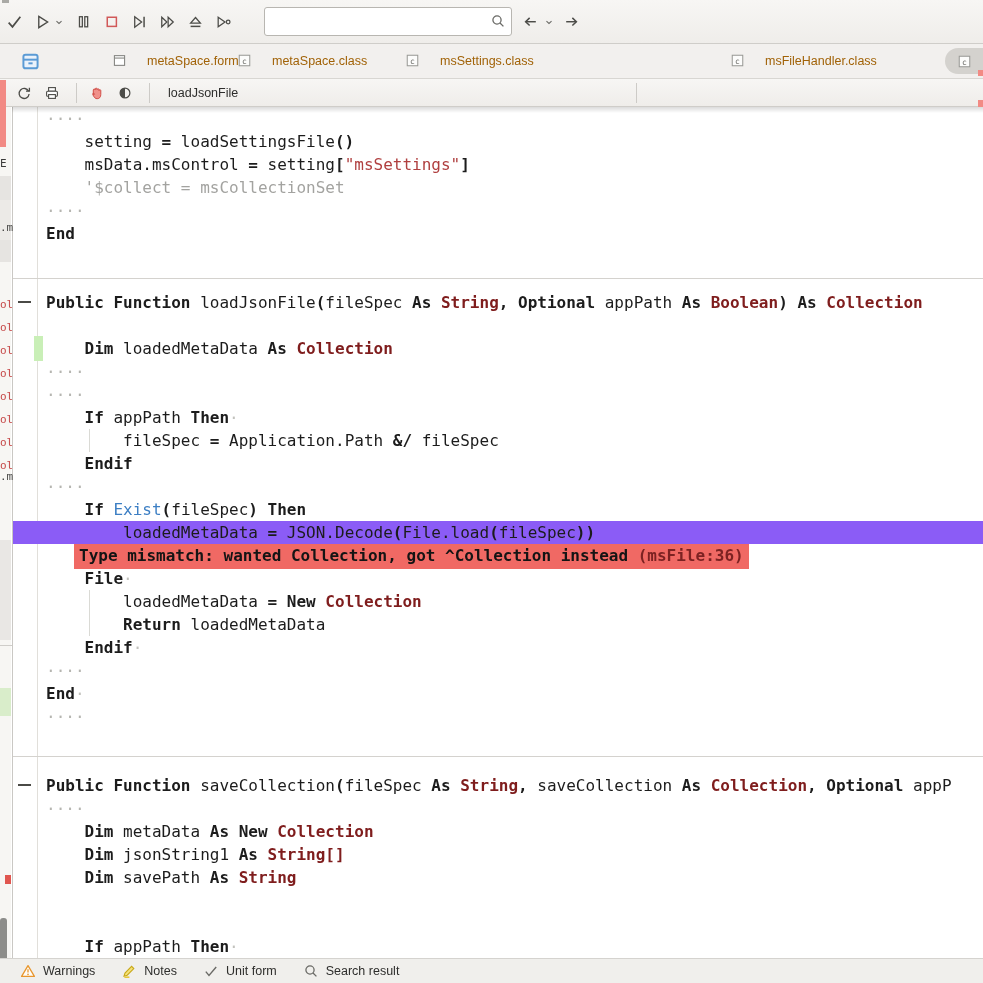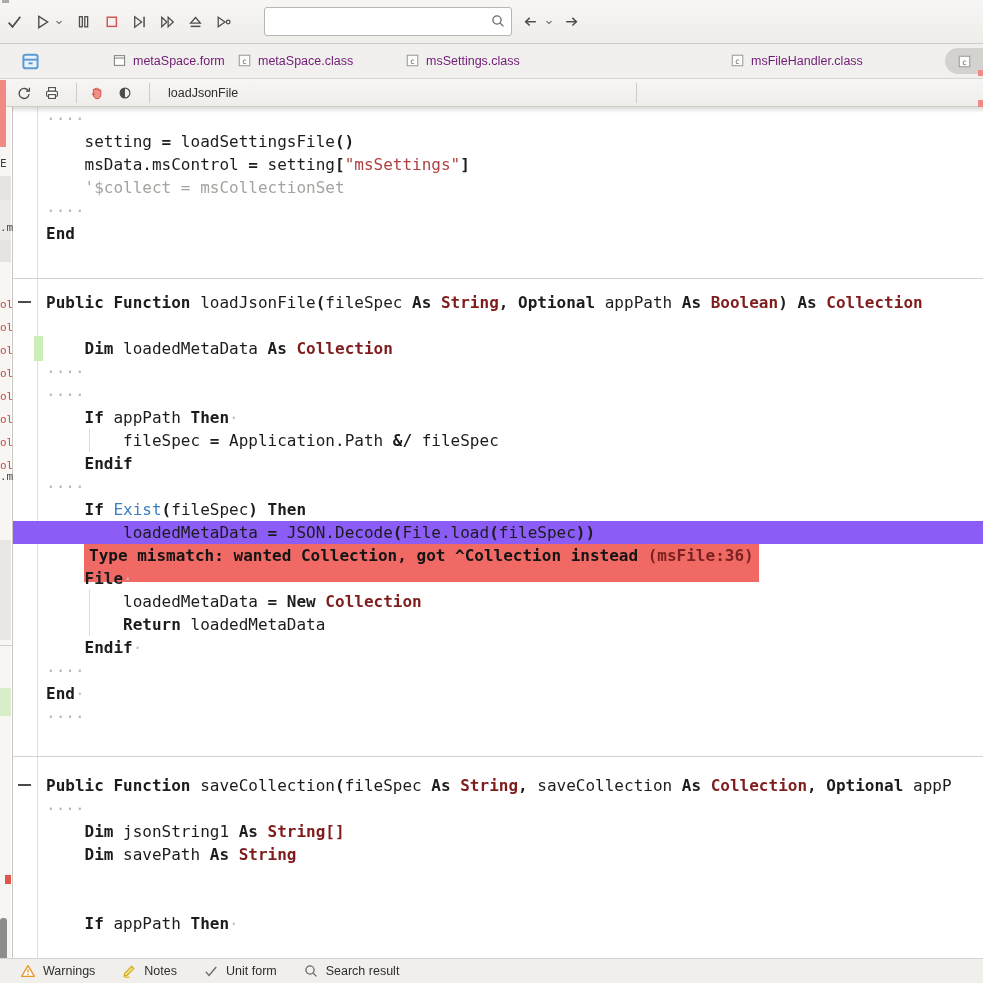--- a/index.html
+++ b/index.html
@@ -10,21 +10,21 @@
   #tb-top{top:0;height:44px;display:flex;align-items:center;padding-left:5px}
   #tab-bar{top:44px;height:35px;background:#f2f0ee;border-bottom:1px solid #d8d6d2}
   #tb-edit{top:79px;height:28px;display:flex;align-items:center;padding-left:12px}
   .tbtn{height:27px;display:flex;align-items:center;justify-content:center;flex:0 0 auto}
   .vsep{width:1px;height:20px;background:#cdcbc7;margin:0 8px;flex:0 0 auto}
   #search-box{margin-left:22px;width:246px;height:27px;background:#fff;border:1px solid #b8b6b1;
        border-radius:3px;position:relative;flex:0 0 auto}
   #search-box input{position:absolute;left:4px;top:1px;width:210px;height:23px;border:0;outline:0;
        font:13px "Liberation Sans",sans-serif;background:transparent}
   #search-box .mag{position:absolute;right:5px;top:5px}
-  .tab{position:absolute;top:9px;display:flex;align-items:center;gap:6px;font-size:12.5px;color:#701a75}
+  .tab{position:absolute;top:9px;display:flex;align-items:center;gap:20px;font-size:12.5px;color:#a16207}
   #overflow-tab{position:absolute;left:945px;top:4px;width:52px;height:26px;background:#d4d2ce;
        border-radius:13px;display:flex;align-items:center;padding-left:12px;box-sizing:border-box}
   #proc-combo{display:flex;align-items:center;margin-left:10px;flex:1 0 auto}
   #proc-combo .val{font-size:12.5px;color:#2e2e2c}
   #proc-combo .chev{position:absolute;left:600px;top:89px}
   #edit-shadow{position:absolute;left:12px;top:107px;width:971px;height:6px;
        background:linear-gradient(rgba(0,0,0,.14),rgba(0,0,0,0));z-index:4}
   #editor{position:absolute;left:12px;top:107px;width:971px;height:851px;background:#fff;
        overflow:hidden;border-left:1px solid #cac8c4;box-sizing:border-box;z-index:2}
   #gutter-line{position:absolute;left:24px;top:0;bottom:0;width:1px;background:#e1dfda}
@@ -33,21 +33,21 @@
   .ln{height:23px;line-height:23px;padding-left:33px;white-space:pre;position:relative;
       font-family:"DejaVu Sans Mono",monospace;font-size:16px;color:#1c1c1c}
   .ln.run{background:#8b5cf6}
   .st-k{font-weight:bold}
   .st-t{font-weight:bold;color:#7f1d1d}
   .st-s{color:#b04040}
   .st-c{color:#a3a3a0}
   .st-f{color:#3d7fc4}
   .st-d{color:#b5b5b0}
   .st-w{color:#c2c2bd}
-  .errbar{display:inline-block;background:#f06964;margin-left:38px;padding:0 5px;height:38px}
+  .errbar{display:inline-block;background:#f06964;margin-left:28px;padding:0 5px;height:25px}
   .st-e{font-weight:bold;color:#141414}
   .st-l{font-weight:bold;color:#7c2222}
   .fold{position:absolute;width:13px;height:2px;background:#4a4a46;left:5px}
   .cur-marker{position:absolute;left:21px;width:9px;height:25px;background:#c9efb7}
   .guide{position:absolute;left:76px;width:1px;height:23px;background:#dadad5}
   #strip{position:absolute;left:0;top:80px;width:12px;height:878px;z-index:5}
   #strip-bg{position:absolute;left:0;top:27px;width:11px;height:851px;background:#f7f6f3}
   .frag{position:absolute;left:0;font-family:"DejaVu Sans Mono",monospace;font-size:11px;line-height:12px}
   .sblock{position:absolute}
   #status{position:absolute;left:0;top:958px;width:983px;height:25px;background:#f0efec;
@@ -310,20 +310,21 @@
       <div class="ln"><span class="guide" style="top: 0px;"></span><span class="st-p">        loadedMetaData </span><span class="st-k">= </span><span class="st-k">New </span><span class="st-t">Collection</span></div>
       <div class="ln"><span class="guide" style="top: 0px;"></span><span class="st-p">        </span><span class="st-k">Return </span><span class="st-p">loadedMetaData</span></div>
       <div class="ln"><span class="st-p">    </span><span class="st-k">Endif</span><span class="st-w">·</span></div>
       <div class="ln"><span class="st-d">····</span></div>
       <div class="ln"><span class="st-k">End</span><span class="st-w">·</span></div>
       <div class="ln"><span class="st-d">····</span></div>
       <div class="ln"></div>
       <div class="ln"></div>
       <div class="ln"><span class="fold" style="top: 10px;"></span><span class="st-k">Public Function </span><span class="st-p">saveCollection</span><span class="st-k">(</span><span class="st-p">fileSpec </span><span class="st-k">As </span><span class="st-t">String</span><span class="st-k">, </span><span class="st-p">saveCollection </span><span class="st-k">As </span><span class="st-t">Collection</span><span class="st-k">, </span><span class="st-k">Optional </span><span class="st-p">appP</span></div>
       <div class="ln"><span class="st-d">····</span></div>
+      <div class="ln"><span class="st-p">    </span><span class="st-k">Dim </span><span class="st-p">metaData </span><span class="st-k">As </span><span class="st-k">New </span><span class="st-t">Collection</span></div>
       <div class="ln"><span class="st-p">    </span><span class="st-k">Dim </span><span class="st-p">jsonString1 </span><span class="st-k">As </span><span class="st-t">String[]</span></div>
       <div class="ln"><span class="st-p">    </span><span class="st-k">Dim </span><span class="st-p">savePath </span><span class="st-k">As </span><span class="st-t">String</span></div>
       <div class="ln"></div>
       <div class="ln"></div>
       <div class="ln"><span class="st-p">    </span><span class="st-k">If </span><span class="st-p">appPath </span><span class="st-k">Then</span><span class="st-w">·</span></div>
     </div>
 </div>
 
 <div id="strip">
   <div id="strip-bg"></div>

